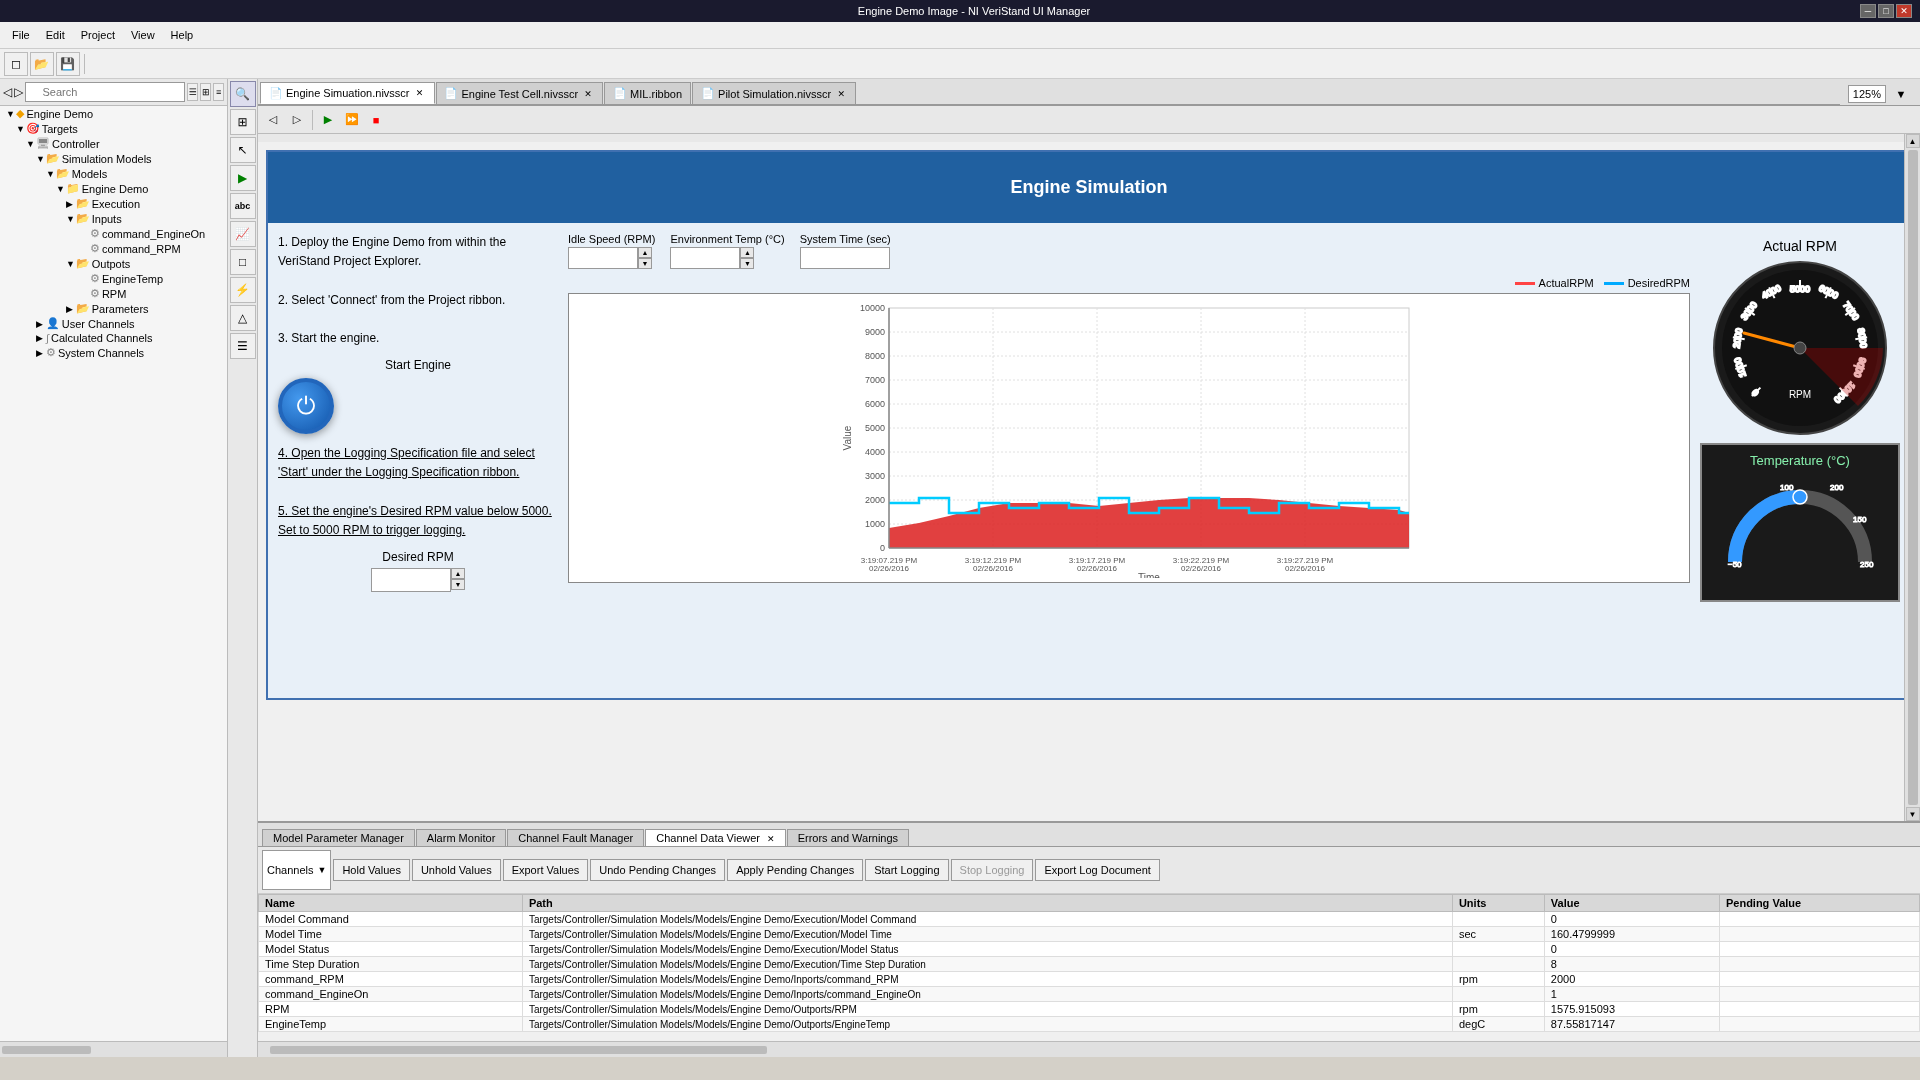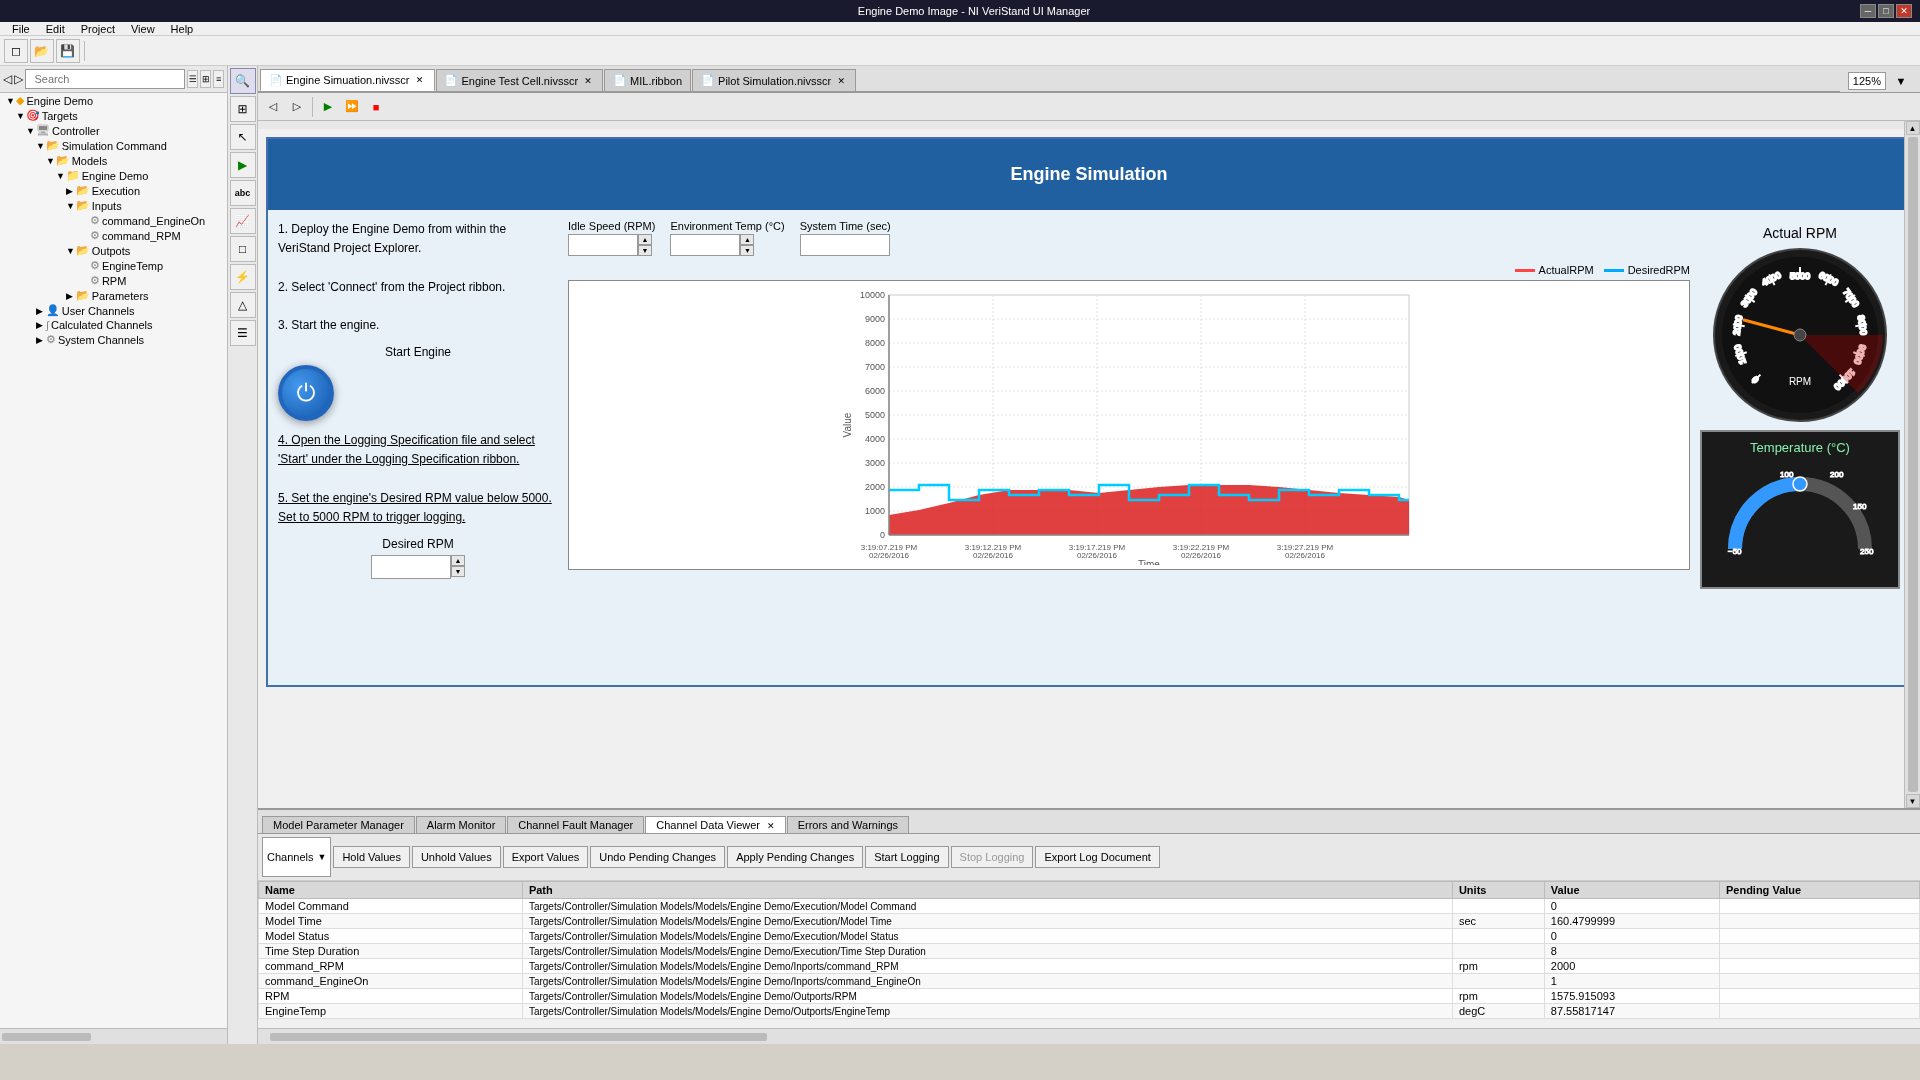--- a/index.html
+++ b/index.html
@@ -5,28 +5,28 @@
     * { box-sizing: border-box; margin: 0; padding: 0; }
     body { font-family: 'Segoe UI', Arial, sans-serif; font-size: 11px; background: #d4d0c8; overflow: hidden; width: 1920px; height: 1080px; }
 
     
     .title-bar { background: #1a1a2e; color: #fff; height: 22px; display: flex; align-items: center; justify-content: space-between; padding: 0 8px; font-size: 11px; }
     .title-bar-title { flex: 1; text-align: center; }
     .title-bar-controls { display: flex; gap: 2px; }
     .title-btn { width: 16px; height: 14px; background: #666; border: 1px solid #888; cursor: pointer; font-size: 9px; display: flex; align-items: center; justify-content: center; color: #fff; }
 
     
-    .menu-bar { background: #f0f0f0; height: 14px; display: flex; align-items: center; padding: 0 4px; border-bottom: 1px solid #ccc; font-size: 11px; }
+    .menu-bar { background: #f0f0f0; height: 27px; display: flex; align-items: center; padding: 0 4px; border-bottom: 1px solid #ccc; font-size: 11px; }
     .menu-item { padding: 2px 8px; cursor: pointer; }
 
     
     .main-toolbar { background: #f0f0f0; height: 30px; display: flex; align-items: center; padding: 0 4px; border-bottom: 1px solid #ccc; gap: 2px; }
     .toolbar-btn { width: 24px; height: 24px; border: 1px solid #bbb; background: #f0f0f0; cursor: pointer; display: flex; align-items: center; justify-content: center; font-size: 12px; }
     .toolbar-sep { width: 1px; height: 20px; background: #bbb; margin: 0 2px; }
-    .search-box { width: 160px; height: 20px; border: 1px solid #999; padding: 0 8px; font-size: 11px; }
+    .search-box { width: 160px; height: 20px; border: 1px solid #999; padding: 0 16px; font-size: 11px; }
 
     
     .main-layout { display: flex; height: calc(1080px - 22px - 22px - 30px - 28px); }
 
     
     .sidebar { width: 228px; background: #f5f5f5; border-right: 1px solid #bbb; display: flex; flex-direction: column; overflow: hidden; }
     .sidebar-tree { flex: 1; overflow-y: auto; overflow-x: hidden; font-size: 11px; }
     .tree-item { display: flex; align-items: center; padding: 1px 2px; cursor: pointer; white-space: nowrap; }
     .tree-indent { display: inline-block; }
     .tree-arrow { display: inline-block; width: 10px; font-size: 9px; }
@@ -175,21 +175,21 @@
       <div class="tree-item">
         <span class="tree-indent" style="width:24px;"></span>
         <span class="tree-arrow">▼</span>
         <span style="color:#888;margin-right:2px;">🖥</span>
         <span>Controller</span>
       </div>
       <div class="tree-item">
         <span class="tree-indent" style="width:34px;"></span>
         <span class="tree-arrow">▼</span>
         <span style="color:#888;margin-right:2px;">📂</span>
-        <span>Simulation Command</span>
+        <span>Simulation Models</span>
       </div>
       <div class="tree-item">
         <span class="tree-indent" style="width:44px;"></span>
         <span class="tree-arrow">▼</span>
         <span style="color:#888;margin-right:2px;">📂</span>
         <span>Models</span>
       </div>
       <div class="tree-item">
         <span class="tree-indent" style="width:54px;"></span>
         <span class="tree-arrow">▼</span>

